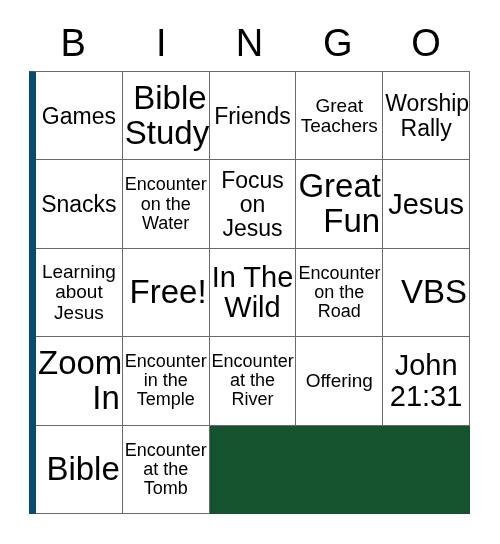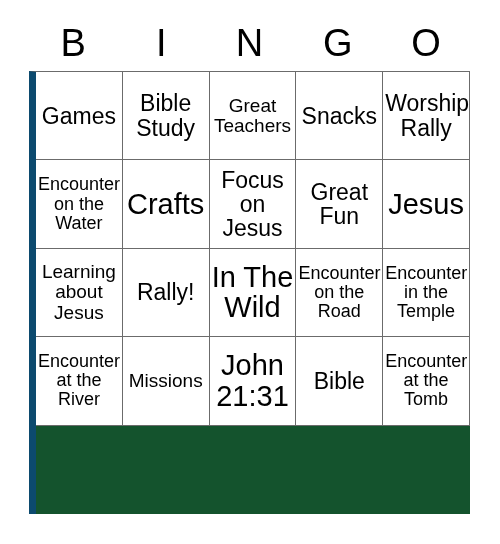--- a/index.html
+++ b/index.html
@@ -75,21 +75,21 @@
   }
   .cell-text {
     display: block;
     width: 100%;
     line-height: 1.06;
     white-space: pre-line;
     color: #000000;
   }
 
   
-  .sz-xl  { font-size: 23px; }
+  .sz-xl  { font-size: 33px; text-align: right; }
   .sz-lg  { font-size: 29px; }
   .sz-md  { font-size: 23px; }
   .sz-sm  { font-size: 19px; }
   .sz-xs  { font-size: 18px; }
 </style>
 </head>
 <body>
 
 <div id="card-root">
 
@@ -104,83 +104,90 @@
   <div class="bingo-grid">
 
     <div class="bingo-cell">
         <span class="cell-text sz-md">Games</span>
       </div>
     <div class="bingo-cell">
         <span class="cell-text sz-xl">Bible
 Study</span>
       </div>
     <div class="bingo-cell">
+        <span class="cell-text sz-md">Friends</span>
+      </div>
+    <div class="bingo-cell">
         <span class="cell-text sz-sm">Great
 Teachers</span>
       </div>
     <div class="bingo-cell">
-        <span class="cell-text sz-md">Snacks</span>
-      </div>
-
-    <div class="bingo-cell">
         <span class="cell-text sz-md">Worship
 Rally</span>
       </div>
+
+    <div class="bingo-cell">
+        <span class="cell-text sz-md">Snacks</span>
+      </div>
     <div class="bingo-cell">
         <span class="cell-text sz-xs">Encounter
 on the
 Water</span>
-      </div>
-    <div class="bingo-cell">
-        <span class="cell-text sz-lg">Crafts</span>
       </div>
     <div class="bingo-cell">
         <span class="cell-text sz-md">Focus
 on
 Jesus</span>
       </div>
     <div class="bingo-cell">
         <span class="cell-text sz-xl">Great
 Fun</span>
       </div>
 
     <div class="bingo-cell">
         <span class="cell-text sz-lg">Jesus</span>
       </div>
     <div class="bingo-cell">
         <span class="cell-text sz-sm">Learning
 about
 Jesus</span>
       </div>
     <div class="bingo-cell">
-        <span class="cell-text sz-xl">Rally!</span>
+        <span class="cell-text sz-xl">Free!</span>
       </div>
     <div class="bingo-cell">
         <span class="cell-text sz-lg">In The
 Wild</span>
       </div>
     <div class="bingo-cell">
         <span class="cell-text sz-xs">Encounter
 on the
 Road</span>
       </div>
 
     <div class="bingo-cell">
+        <span class="cell-text sz-xl">VBS</span>
+      </div>
+    <div class="bingo-cell">
+        <span class="cell-text sz-xl">Zoom
+In</span>
+      </div>
+    <div class="bingo-cell">
         <span class="cell-text sz-xs">Encounter
 in the
 Temple</span>
       </div>
     <div class="bingo-cell">
         <span class="cell-text sz-xs">Encounter
 at the
 River</span>
       </div>
 
     <div class="bingo-cell">
-        <span class="cell-text sz-sm">Missions</span>
+        <span class="cell-text sz-sm">Offering</span>
       </div>
     <div class="bingo-cell">
         <span class="cell-text sz-lg">John
 21:31</span>
       </div>
     <div class="bingo-cell">
         <span class="cell-text sz-xl">Bible</span>
       </div>
     <div class="bingo-cell">
         <span class="cell-text sz-xs">Encounter

